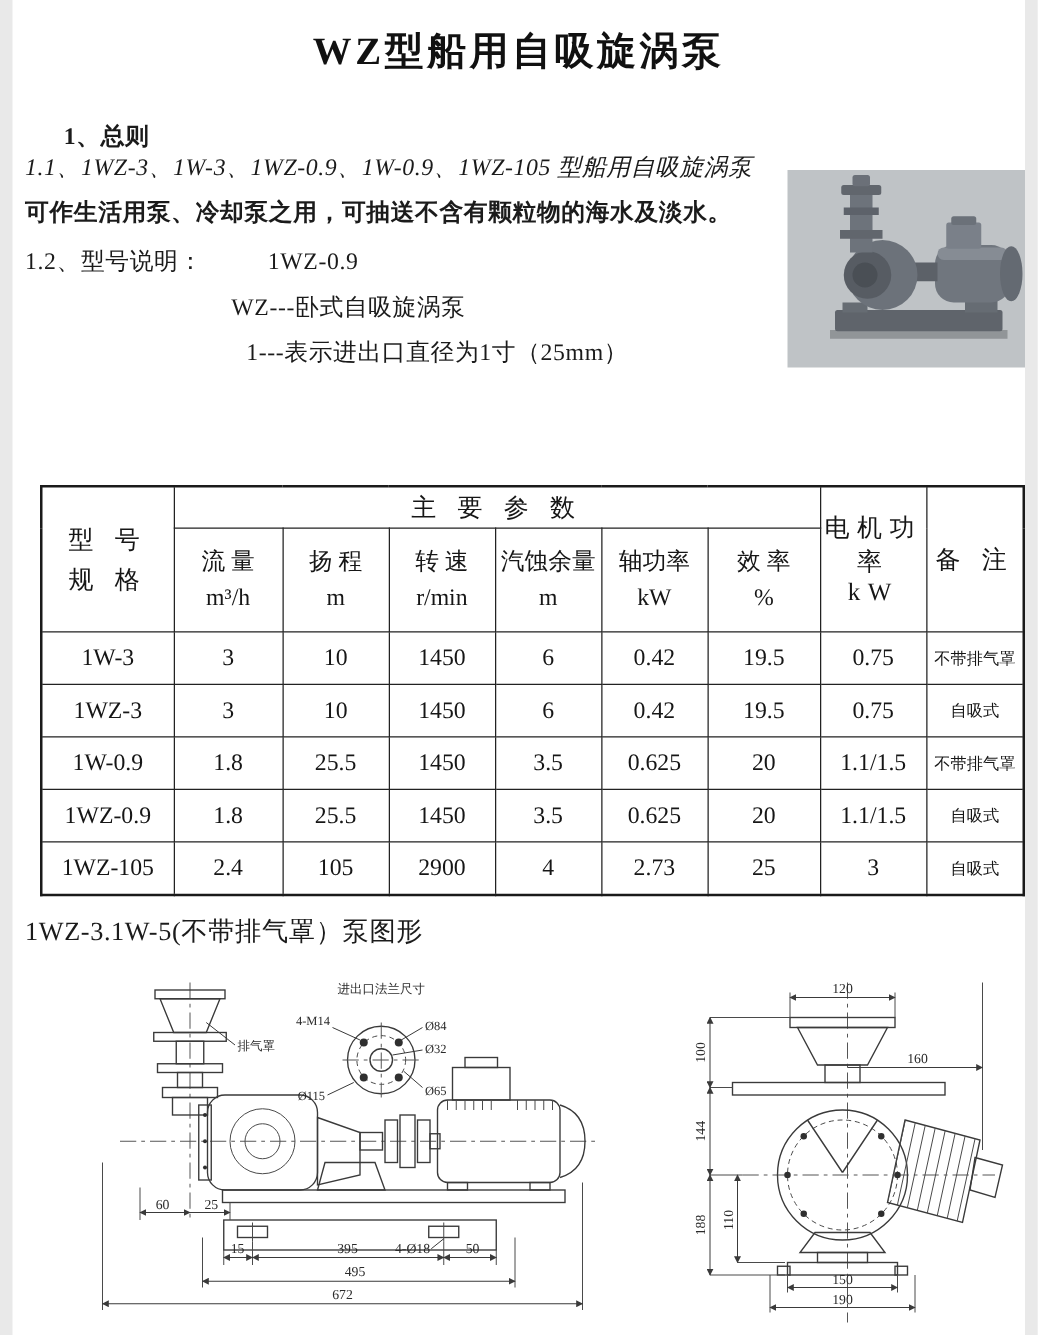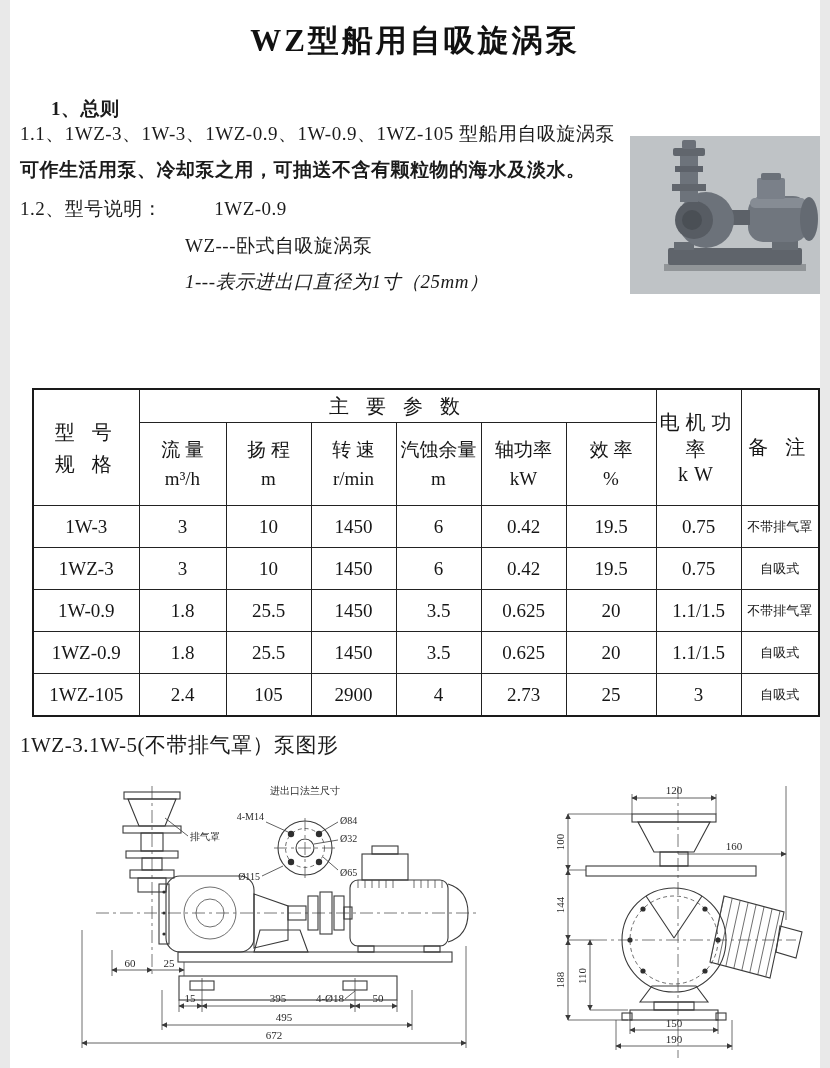--- a/index.html
+++ b/index.html
@@ -9,26 +9,26 @@
     font-family:"Liberation Serif","DejaVu Serif",serif;
     color:#1b1b1b;
   }
   .abs{position:absolute;}
   .title{
     left:0;top:20px;width:100%;text-align:center;
     font-size:31px;font-weight:bold;letter-spacing:3px;color:#111;
   }
   .h1{left:10px;top:96px;font-size:20px;font-weight:700;margin-left:31px;}
   .para{font-size:19px;letter-spacing:.5px;}
-  .p11a{left:10px;top:121px;}
+  .p11a{left:10px;top:121px;font-style:italic;}
   .p11b{left:10px;top:157px;font-weight:bold;}
   .p12{left:10px;top:196px;}
   .p12 .model{margin-left:52px;}
   .p12b{left:175px;top:233px;}
-  .p12c{left:175px;top:269px;font-style:italic;}
+  .p12c{left:187px;top:269px;}
   .photo{
     left:620px;top:136px;width:208px;height:158px;
     background:linear-gradient(100deg,#9b9fa2 0%,#c8cccе 18%,#c8ccce 20%,#f3f4f4 42%,#e2e4e5 55%,#b4b8bb 78%,#8d9194 100%);
     background-color:#bfc3c6;
   }
   .params-intro{left:8px;top:349px;font-size:21px;font-weight:bold;letter-spacing:.5px;}
   table.spec{
     position:absolute;left:22px;top:388px;width:786px;
     border-collapse:collapse;table-layout:fixed;
     font-size:19px;color:#161616;

